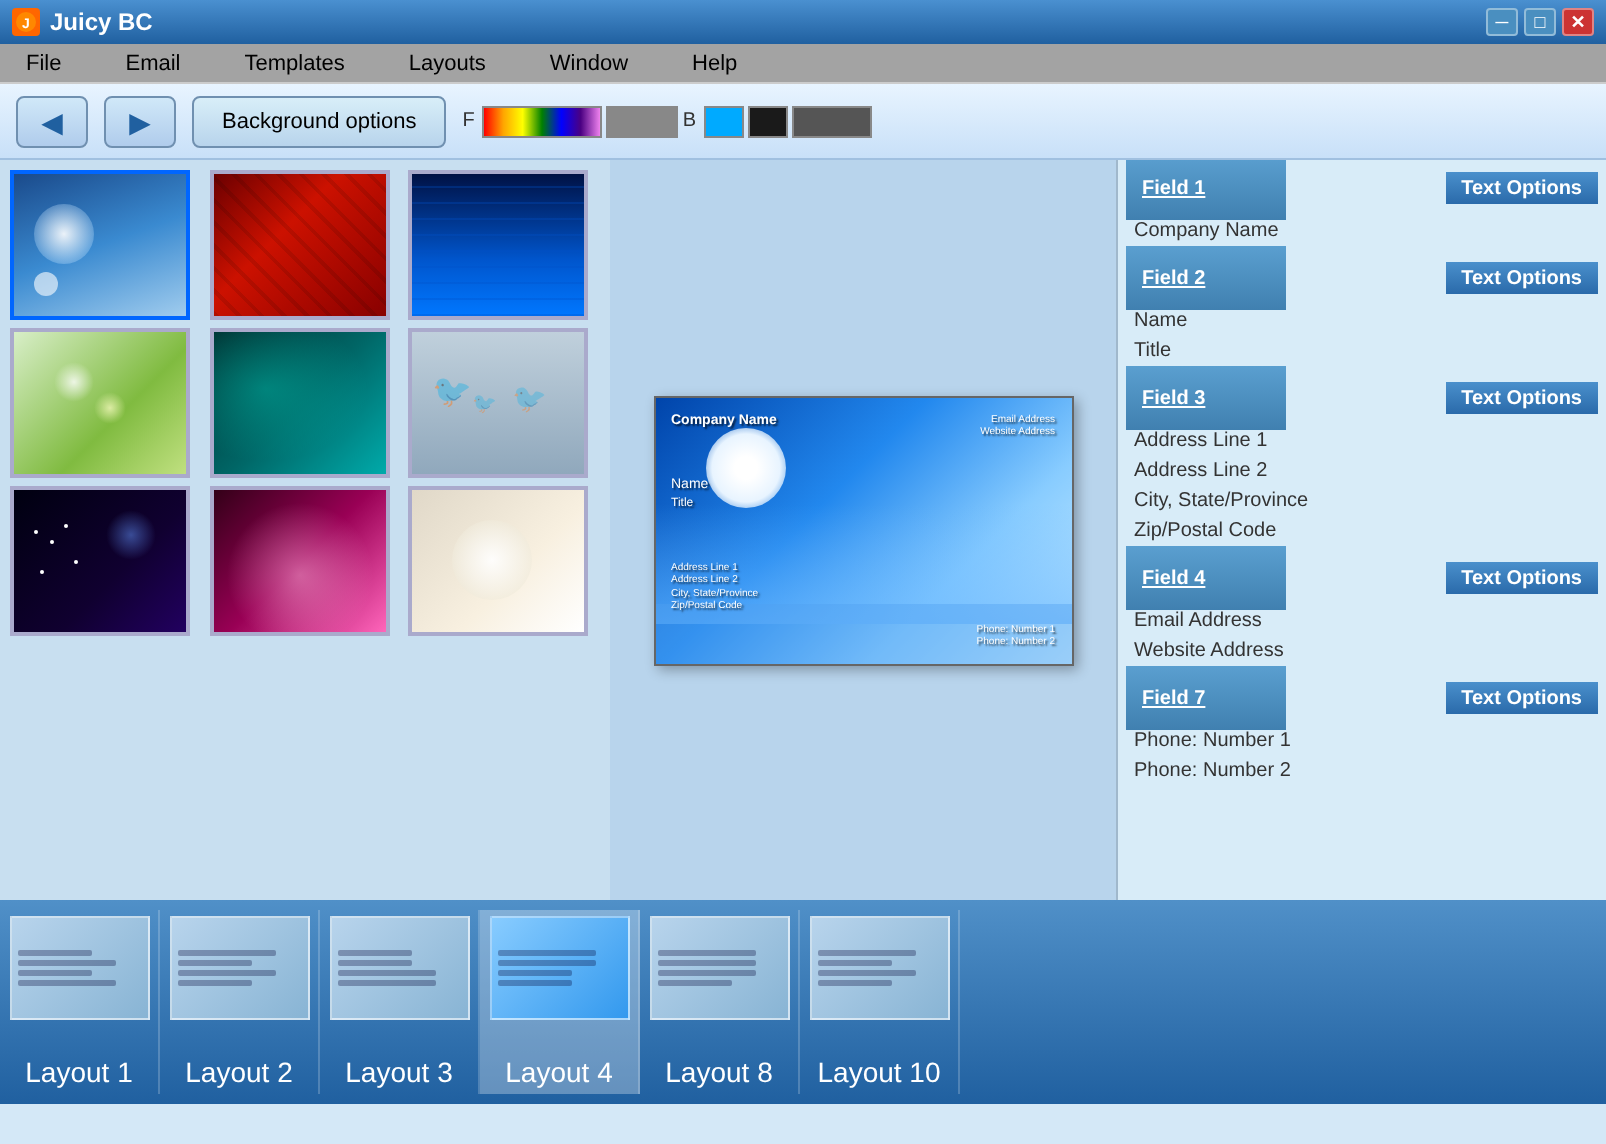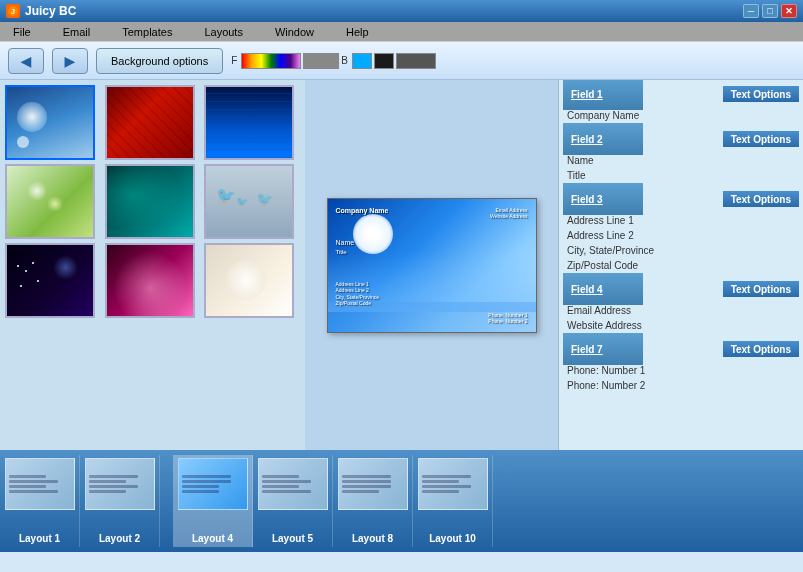--- a/index.html
+++ b/index.html
@@ -234,38 +234,38 @@
       display: flex;
       flex-direction: column;
       align-items: center;
       justify-content: space-between;
       width: 80px;
       min-width: 80px;
       padding: 3px 3px;
       cursor: pointer;
       border-right: 1px solid rgba(255,255,255,0.2);
     }
-    .layout-item.selected { background: rgba(255,255,255,0.3); margin-left: 13px; }
+    .layout-item.selected { background: rgba(255,255,255,0.3); }
     .layout-thumb {
       width: 70px;
       height: 52px;
       background: linear-gradient(135deg, #b8d4ec, #88b4d4);
       border: 1px solid rgba(255,255,255,0.5);
       display: flex;
       align-items: center;
       justify-content: center;
       font-size: 6px;
       color: #444;
       position: relative;
       overflow: hidden;
     }
     .layout-label {
       color: white;
-      font-size: 10px;
-      font-weight: bold;
+      font-size: 14px;
+      font-weight: normal;
       text-align: right;
       margin-top: 3px;
     }
 
     
     .lt-lines { width: 100%; padding: 3px; }
     .lt-line { height: 3px; background: rgba(0,0,50,0.3); margin: 2px 0; border-radius: 1px; }
     .lt-line.short { width: 60%; }
     .lt-line.med { width: 80%; }
   </style>
@@ -465,57 +465,57 @@
     <div class="layout-thumb">
       <div class="lt-lines">
           <div class="lt-line med"></div>
           <div class="lt-line short"></div>
           <div class="lt-line med"></div>
           <div class="lt-line short"></div>
         </div>
     </div>
     <div class="layout-label">Layout 2</div>
   </div>
+  <div class="layout-item">
+    <div class="layout-thumb">
+      <div class="lt-lines">
+          <div class="lt-line short"></div>
+          <div class="lt-line short"></div>
+          <div class="lt-line med"></div>
+          <div class="lt-line med"></div>
+        </div>
+    </div>
+    <div class="layout-label">Layout 3</div>
+  </div>
   <div class="layout-item selected">
     <div class="layout-thumb" style="background:linear-gradient(135deg,#88ccff,#3399ee);">
       <div class="lt-lines">
           <div class="lt-line med"></div>
           <div class="lt-line med"></div>
           <div class="lt-line short"></div>
           <div class="lt-line short"></div>
         </div>
     </div>
     <div class="layout-label">Layout 4</div>
   </div>
   <div class="layout-item">
     <div class="layout-thumb">
       <div class="lt-lines">
-          <div class="lt-line short"></div>
-          <div class="lt-line med"></div>
-          <div class="lt-line short"></div>
-          <div class="lt-line med"></div>
+          <div class="lt-line med"></div>
+          <div class="lt-line med"></div>
+          <div class="lt-line med"></div>
+          <div class="lt-line short"></div>
         </div>
     </div>
-    <div class="layout-label">Layout 5</div>
+    <div class="layout-label">Layout 8</div>
   </div>
   <div class="layout-item">
     <div class="layout-thumb">
       <div class="lt-lines">
           <div class="lt-line med"></div>
-          <div class="lt-line med"></div>
+          <div class="lt-line short"></div>
           <div class="lt-line med"></div>
           <div class="lt-line short"></div>
         </div>
     </div>
-    <div class="layout-label">Layout 8</div>
-  </div>
-  <div class="layout-item">
-    <div class="layout-thumb">
-      <div class="lt-lines">
-          <div class="lt-line med"></div>
-          <div class="lt-line short"></div>
-          <div class="lt-line med"></div>
-          <div class="lt-line short"></div>
-        </div>
-    </div>
     <div class="layout-label">Layout 10</div>
   </div>
 </div>
 
 </body></html>

